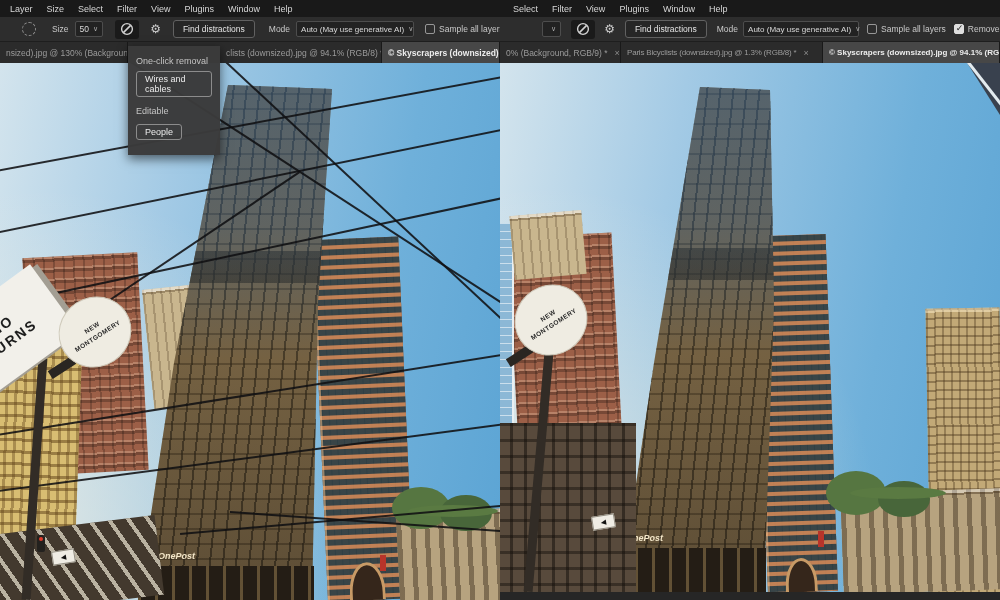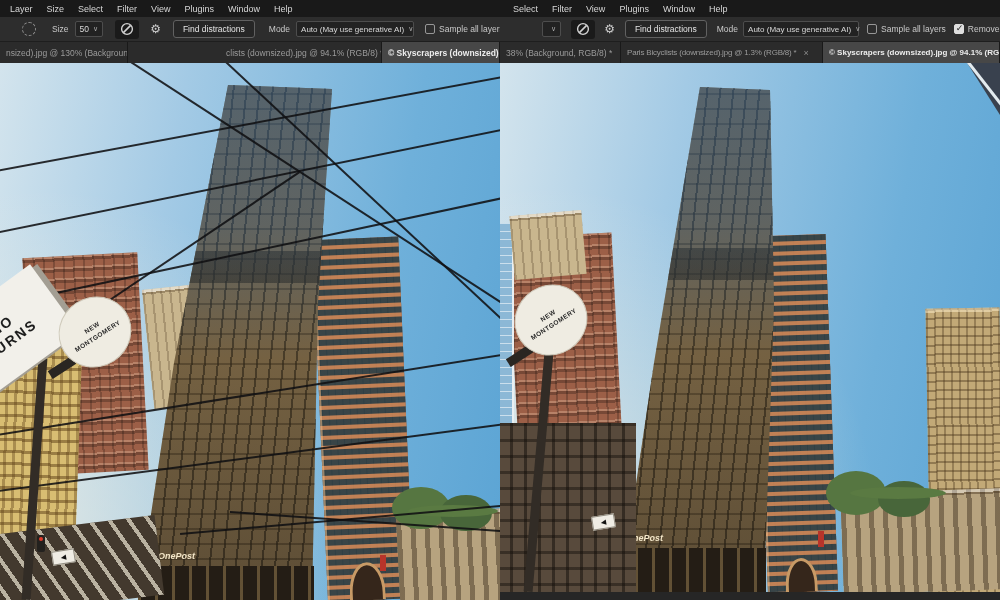--- a/index.html
+++ b/index.html
@@ -243,20 +243,26 @@
         <div class="wire" style="left:222px; top:-6px; width:85%; transform:rotate(43deg)"></div>
         <div class="wire" style="left:-12px; top:318px; width:75%; transform:rotate(-34deg)"></div>
         <div class="wire" style="left:-10px; top:372px; transform:rotate(-9deg)"></div>
         <div class="wire" style="left:-10px; top:428px; transform:rotate(-7.5deg)"></div>
         <div class="wire" style="left:180px; top:470px; width:75%; transform:rotate(-5deg)"></div>
         <div class="wire" style="left:230px; top:448px; width:65%; transform:rotate(4deg)"></div>
       </div>
 
     </div>
 
+    <div class="dd">
+      <div class="sec">One-click removal</div>
+      <span class="dbtn">Wires and cables</span>
+      <div class="sec">Editable</div>
+      <span class="dbtn">People</span>
+    </div>
   </div>
 
   <div class="panel right">
     <div class="menubar r">
       <span class="mi">Select</span>
       <span class="mi">Filter</span>
       <span class="mi">View</span>
       <span class="mi">Plugins</span>
       <span class="mi">Window</span>
       <span class="mi">Help</span>
@@ -281,21 +287,21 @@
       </span>
       <span class="cb" style="margin-left:8px"></span>
       <span class="cb-lab">Sample all layers</span>
       <span class="cb checked" style="margin-left:8px"></span>
       <span class="cb-lab">Remove after each stroke</span>
 
     </div>
 
     <div class="tabbar">
       <div class="tab" style="width:121px">
-        <span>38% (Background, RGB/8) *</span>
+        <span>0% (Background, RGB/9) *</span>
         <span class="x">×</span>
       </div>
       <div class="tab" style="width:202px; font-size:8px; letter-spacing:-0.2px">
         <span>Paris Bicyclists (downsized).jpg @ 1.3% (RGB/8) *</span>
         <span class="x">×</span>
       </div>
       <div class="tab active" style="flex:1; font-size:8px">
         <span>© Skyscrapers (downsized).jpg @ 94.1% (RGB/</span>
       </div>
     </div>

